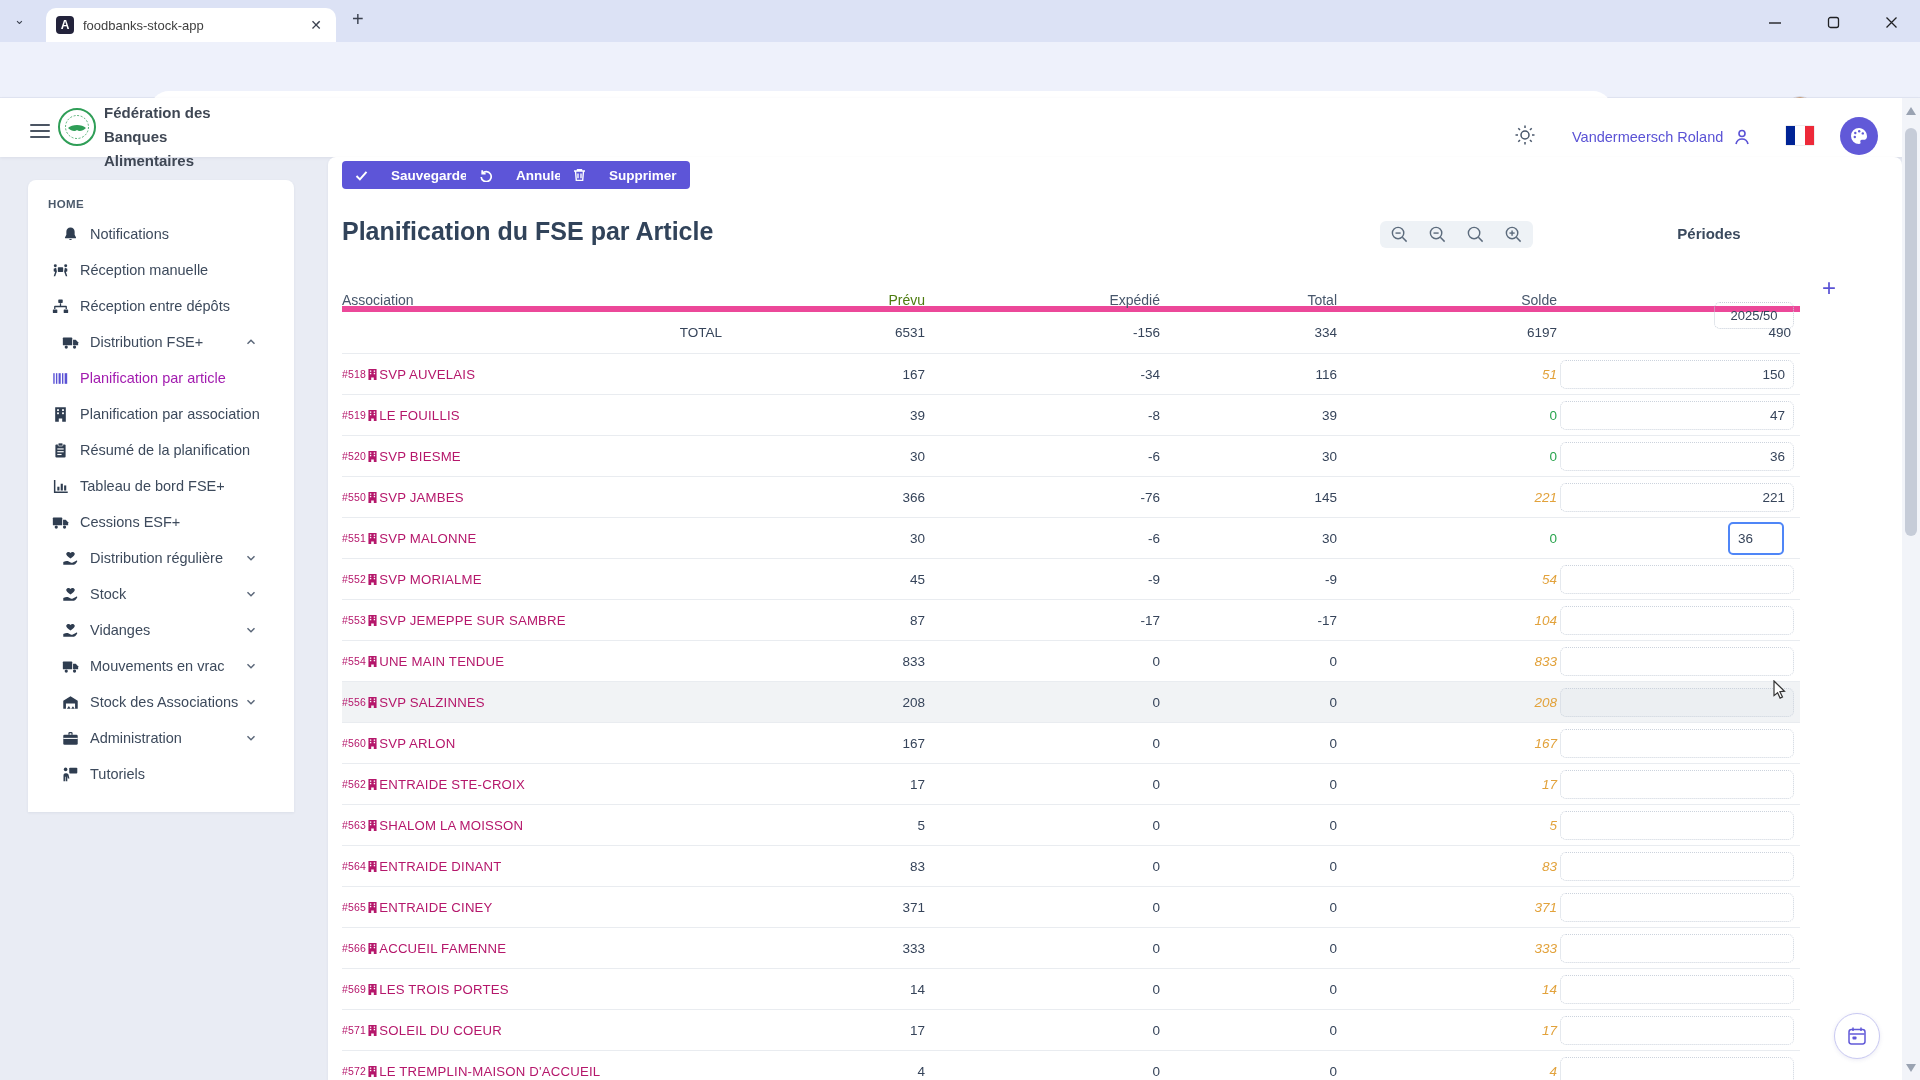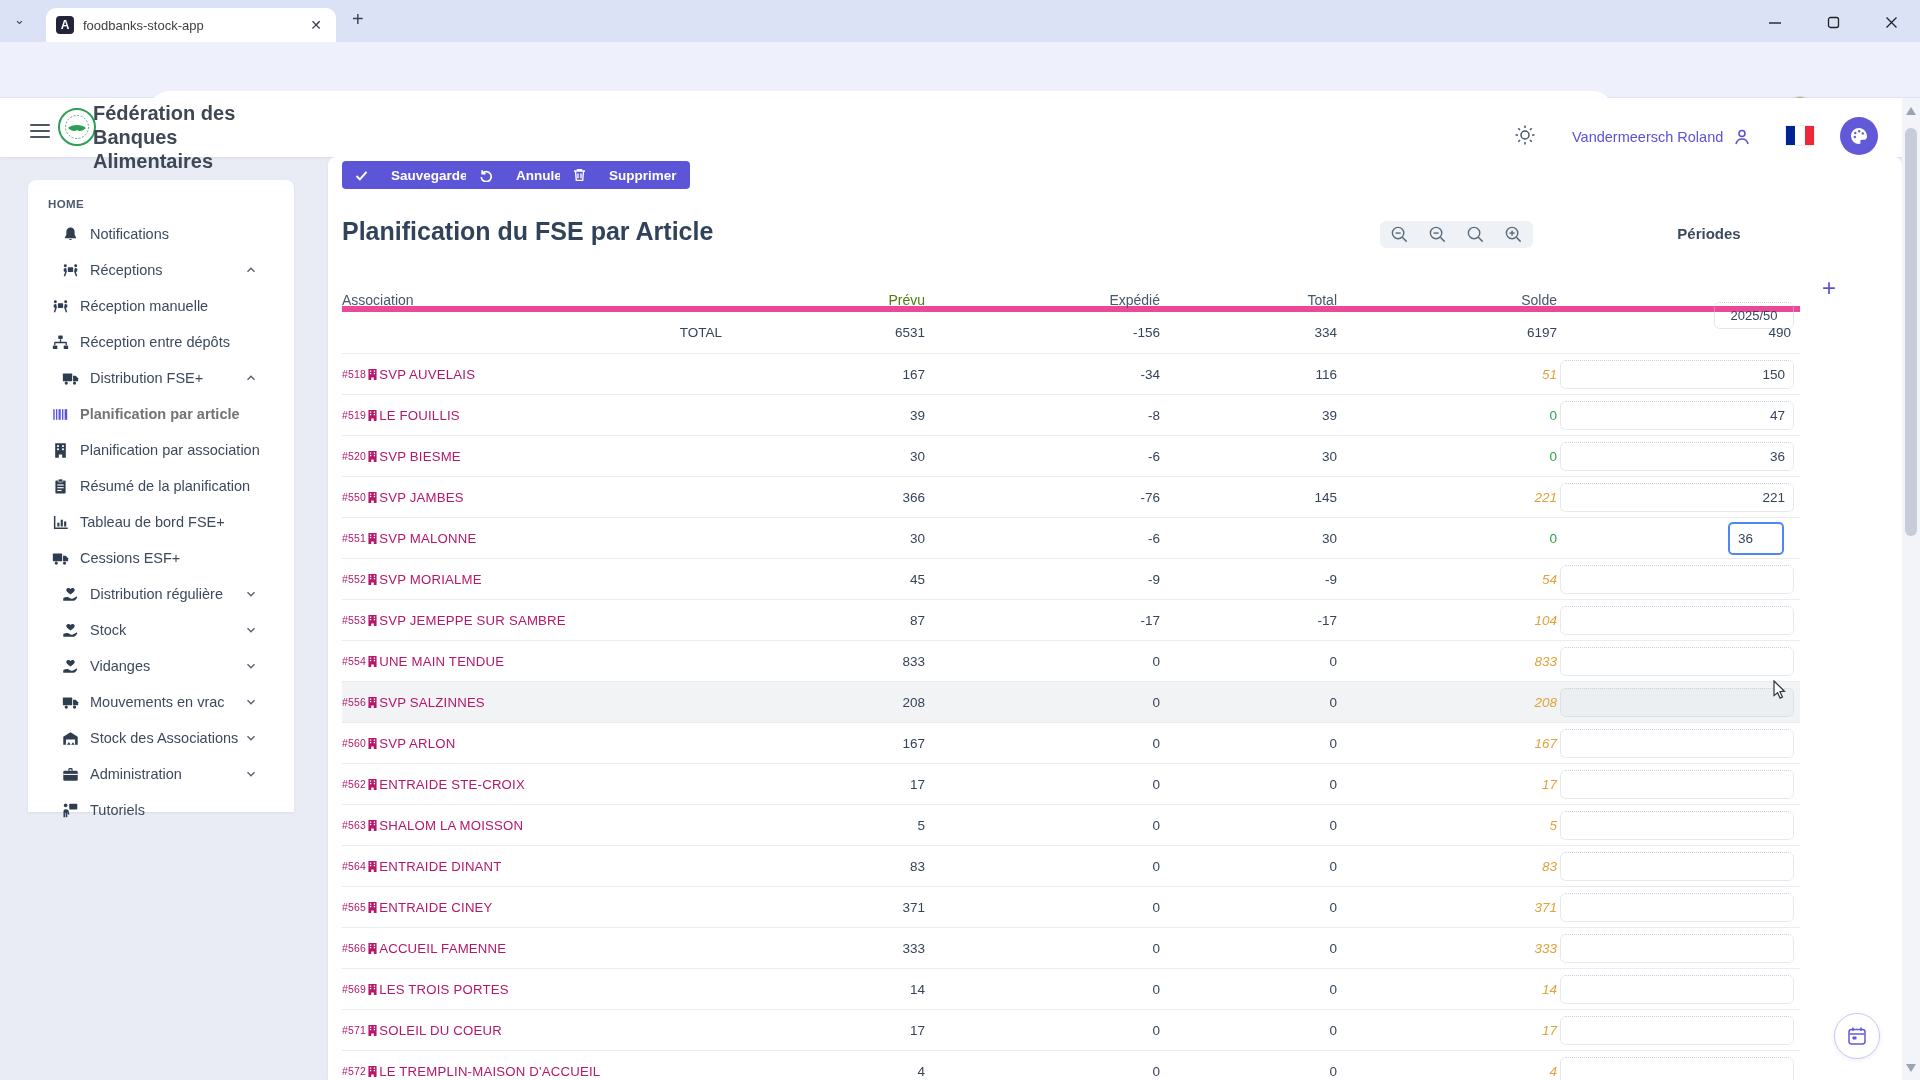--- a/index.html
+++ b/index.html
@@ -22,36 +22,36 @@
   .ext-row { position:absolute; top:54px; display:flex; align-items:center; gap:14px; }
   #ext-green { width:21px; height:21px; background:#34a853; border-radius:4px; color:#fff; font-size:13px; display:flex; align-items:center; justify-content:center; font-weight:bold; }
   #ext-red { width:17px; height:17px; background:#e8345a; border-radius:50%; }
   #profile-avatar { width:30px; height:30px; border-radius:50%; background:radial-gradient(circle at 50% 36%, #e9c9a4 0 40%, #caa07a 41% 62%, #8a6a52 63% 100%); border:1px solid #d6d9e6; }
   #divider-v { width:1px; height:22px; background:#aab4e0; }
   
   #app-header { position:absolute; left:0; top:98px; width:1920px; height:59px; background:#fff; box-shadow:0 1px 3px rgba(40,50,90,.08); }
   #hamburger { position:absolute; left:30px; top:120px; width:20px; }
   #hamburger div { height:2px; background:#4b5563; margin:4px 0; border-radius:1px; }
   #org-logo { position:absolute; left:58px; top:108px; width:38px; height:38px; border-radius:50%; border:2px solid #2f9e57; display:flex; align-items:center; justify-content:center; }
-  #org-name { position:absolute; left:93px; top:101px; font-size:20px; line-height:24px; font-weight:bold; color:#3f4754; }
+  #org-name { position:absolute; left:104px; top:101px; font-size:15px; line-height:24px; font-weight:bold; color:#3f4754; }
   #theme-toggle { position:absolute; left:1514px; top:124px; }
   #user-widget { position:absolute; left:1572px; top:127px; display:flex; align-items:center; gap:9px; color:#5a52d5; font-size:14.5px; }
   #flag-fr { position:absolute; left:1786px; top:126px; width:28px; height:19px; display:flex; box-shadow:0 0 1px rgba(0,0,0,.4); }
   #flag-fr div { flex:1; }
   #palette-btn { position:absolute; left:1840px; top:117px; width:38px; height:38px; border-radius:50%; background:#6159d8; display:flex; align-items:center; justify-content:center; }
   
   #sidebar-card { position:absolute; left:28px; top:180px; width:266px; height:632px; background:#fff; border-radius:8px 8px 0 0; box-shadow:0 1px 3px rgba(40,50,90,.07); }
   #main-card { position:absolute; left:328px; top:157px; width:1574px; height:923px; background:#fff; border-radius:8px 8px 0 0; box-shadow:0 1px 3px rgba(40,50,90,.07); }
   
   #sidebar-section { margin:18px 0 6px 20px; font-size:11.5px; font-weight:bold; letter-spacing:.4px; color:#4c5a6b; }
   .side-item { height:36px; display:flex; align-items:center; font-size:14.5px; color:#3d4a5c; cursor:pointer; position:relative; }
   .side-item.d0 { padding-left:34px; }
   .side-item.d1 { padding-left:24px;text-align:center; }
   .side-item .icn { width:17px; height:17px; margin-right:11px; flex:none; }
-  .side-item.active { color:#737373; font-weight:bold; }
+  .side-item.active { color:#a21caf; font-weight:normal; }
   .side-item .chev { position:absolute; right:38px; width:10px; height:10px; }
   
   .btn { position:absolute; top:161px; height:28px; background:#5d55d8; color:#fff; border:none; border-radius:4px; font-size:13.5px; font-weight:bold; font-family:"Liberation Sans",sans-serif; display:flex; align-items:center; gap:23px; padding:0 13px; cursor:pointer; }
   #page-title { position:absolute; left:342px; top:217px; font-size:25px; font-weight:bold; color:#31435a; }
   #zoom-group { position:absolute; left:1380px; top:221px; width:153px; height:27px; background:#eef2f6; border-radius:6px; display:flex; align-items:center; justify-content:space-around; }
   #periods-label { position:absolute; left:1644px; top:225px; width:130px; text-align:center; font-size:15px; font-weight:bold; color:#3b4a5e; }
   #add-period { position:absolute; left:1822px; top:276px; font-size:24px; color:#5a52d5; font-weight:normal; line-height:1; cursor:pointer; }
   
   #table { position:absolute; left:342px; top:270px; width:1458px; }
   .trow { display:grid; grid-template-columns:416px 170px 235px 177px 220px 240px; align-items:center; border-bottom:1px solid #e9ecf0; }
@@ -210,32 +210,20 @@
 <div id="sidebar-card">
   <div id="sidebar-section">HOME</div>
   <div id="sidebar-items">
       <div class="side-item d0">
         <svg class="icn" viewBox="0 0 16 16" fill="#2f3d50">
           <path d="M8 1.4c-2.4 0-3.9 1.7-3.9 3.9v3L2.9 10.5c-.3.4 0 1 .5 1h9.2c.5 0 .8-.6.5-1L11.9 8.3v-3c0-2.2-1.5-3.9-3.9-3.9z"></path>
           <path d="M6.6 12.3a1.5 1.5 0 0 0 2.8 0z"></path>
         </svg>
         <span>Notifications</span>
       </div>
-      <div class="side-item d0">
-        <svg class="icn" viewBox="0 0 16 16" fill="#2f3d50">
-          <circle cx="3.1" cy="3.6" r="1.4"></circle>
-          <circle cx="12.9" cy="3.6" r="1.4"></circle>
-          <rect x="5.5" y="5" width="5" height="4.4" rx=".6"></rect>
-          <path d="M1.6 6.3l2.3-.9.7 3.6-1.6 4.5H1.6l1.3-4-1.3-.9zM14.4 6.3l-2.3-.9-.7 3.6 1.6 4.5h1.4l-1.3-4 1.3-.9z"></path>
-        </svg>
-        <span>Réceptions</span>
-        <svg class="chev" viewBox="0 0 10 10" style="transform:rotate(180deg)">
-          <path d="M1.5 3.2 5 6.8 8.5 3.2" fill="none" stroke="#5a6678" stroke-width="1.4"></path>
-        </svg>
-      </div>
       <div class="side-item d1">
         <svg class="icn" viewBox="0 0 16 16" fill="#2f3d50">
           <circle cx="3.1" cy="3.6" r="1.4"></circle>
           <circle cx="12.9" cy="3.6" r="1.4"></circle>
           <rect x="5.5" y="5" width="5" height="4.4" rx=".6"></rect>
           <path d="M1.6 6.3l2.3-.9.7 3.6-1.6 4.5H1.6l1.3-4-1.3-.9zM14.4 6.3l-2.3-.9-.7 3.6 1.6 4.5h1.4l-1.3-4 1.3-.9z"></path>
         </svg>
         <span>Réception manuelle</span>
       </div>
       <div class="side-item d1">

